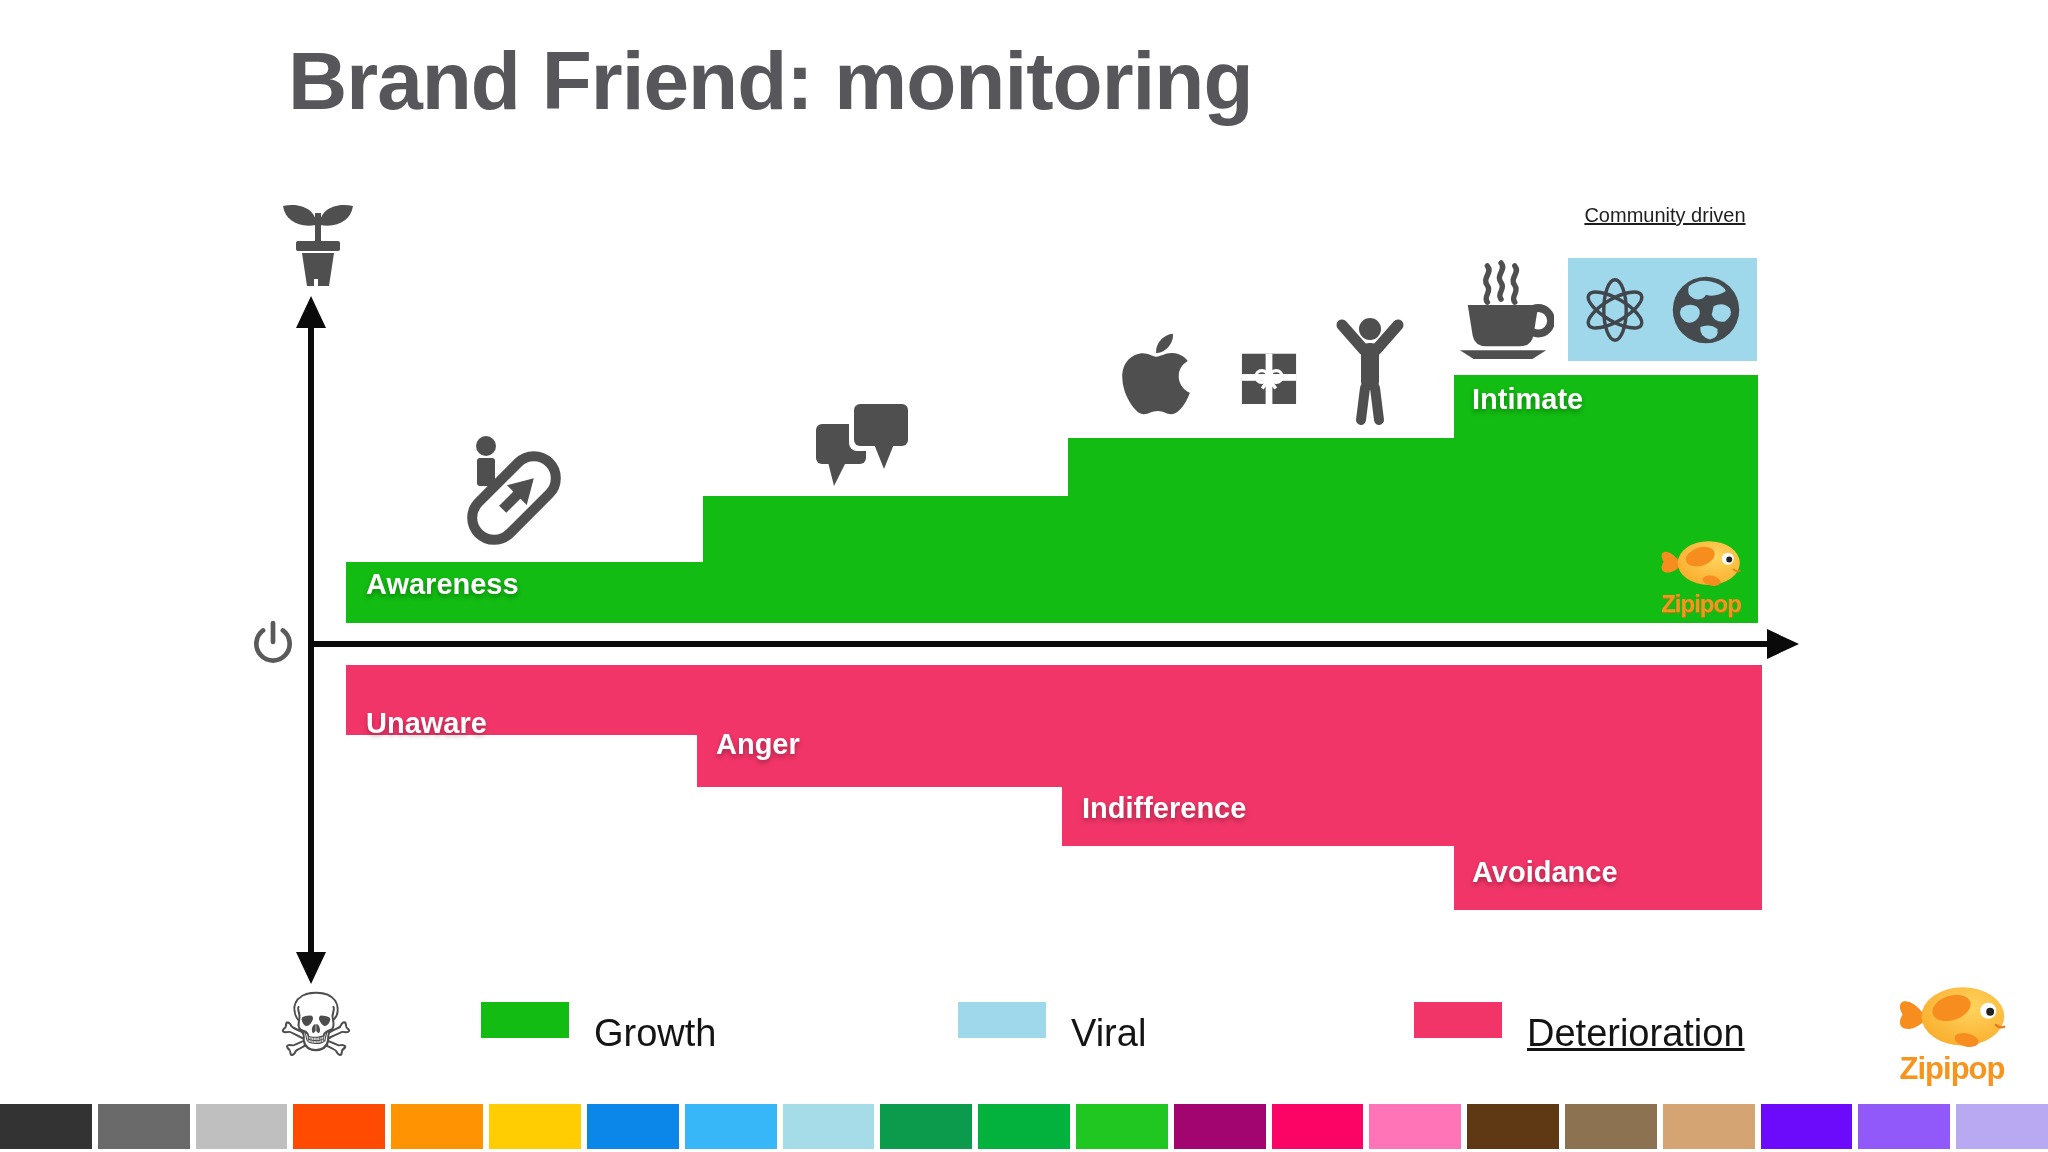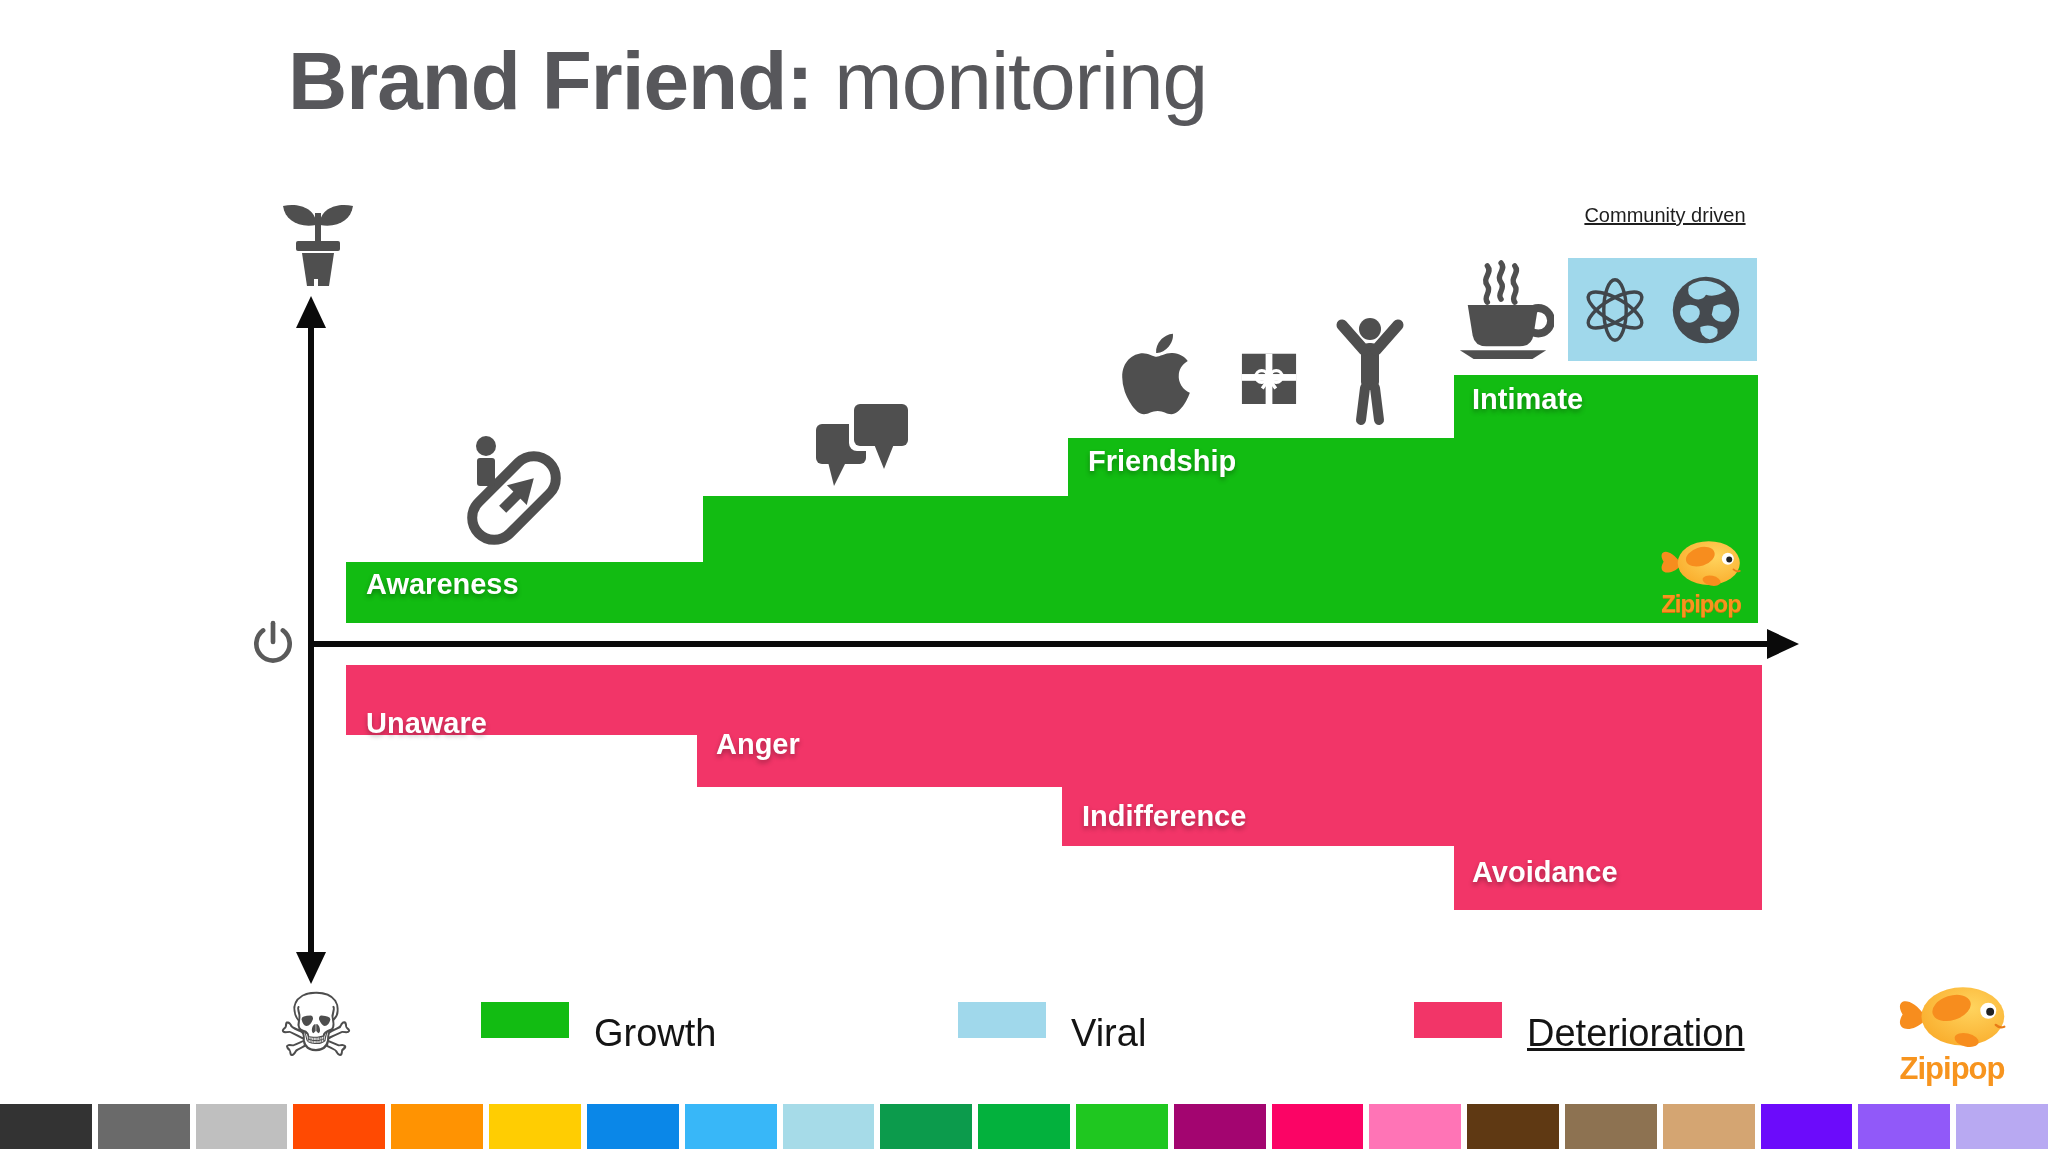--- a/index.html
+++ b/index.html
@@ -3,21 +3,21 @@
 <meta charset="utf-8">
 <style>
   html,body{margin:0;padding:0;background:#fff;}
   .slide{position:relative;width:2048px;height:1152px;background:#ffffff;overflow:hidden;
          font-family:"Liberation Sans", sans-serif;}
   .abs{position:absolute;}
 
   
   .title{position:absolute;left:288px;top:34px;font-size:82px;color:#57575B;letter-spacing:-1px;white-space:nowrap;}
   .title .b{font-weight:700;}
-  .title .r{font-weight:400;}
+  .title .r{font-weight:700;}
 
   
   .v-axis{position:absolute;left:308px;top:318px;width:6px;height:648px;background:#0a0a0a;}
   .h-axis{position:absolute;left:311px;top:641px;width:1462px;height:6px;background:#0a0a0a;}
   .arrow-up{position:absolute;left:296px;top:296px;width:0;height:0;
     border-left:15px solid transparent;border-right:15px solid transparent;border-bottom:32px solid #0a0a0a;}
   .arrow-down{position:absolute;left:296px;top:952px;width:0;height:0;
     border-left:15px solid transparent;border-right:15px solid transparent;border-top:32px solid #0a0a0a;}
   .arrow-right{position:absolute;left:1767px;top:629px;width:0;height:0;
     border-top:15px solid transparent;border-bottom:15px solid transparent;border-left:32px solid #0a0a0a;}
@@ -90,31 +90,30 @@
   </div>
 
   <div class="skull">☠</div>
 
   <div class="step step-green" style="left:346px;top:562px;width:1412px;height:61px;"></div>
   <div class="step step-green" style="left:703px;top:496px;width:1055px;height:127px;"></div>
   <div class="step step-green" style="left:1068px;top:438px;width:690px;height:185px;"></div>
   <div class="step step-green" style="left:1454px;top:375px;width:304px;height:248px;"></div>
 
   <div class="step-label" style="left:366px;top:568px;">Awareness</div>
-  <div class="step-label" style="left:1088px;top:445px;">Friendship</div>
   <div class="step-label" style="left:1472px;top:383px;">Intimate</div>
 
   <div class="step step-pink" style="left:346px;top:665px;width:351px;height:70px;"></div>
   <div class="step step-pink" style="left:697px;top:665px;width:365px;height:122px;"></div>
   <div class="step step-pink" style="left:1062px;top:665px;width:392px;height:181px;"></div>
   <div class="step step-pink" style="left:1454px;top:665px;width:308px;height:245px;"></div>
 
   <div class="step-label" style="left:366px;top:707px;">Unaware</div>
   <div class="step-label" style="left:716px;top:728px;">Anger</div>
-  <div class="step-label" style="left:1082px;top:792px;margin-top:8px;">Indifference</div>
+  <div class="step-label" style="left:1082px;top:792px;">Indifference</div>
   <div class="step-label" style="left:1472px;top:856px;">Avoidance</div>
 
   <div class="abs" style="left:448px;top:428px;">
     <svg width="122" height="125" viewBox="0 0 122 125">
       <g transform="rotate(-45 66 70)">
         <rect x="16" y="48" width="100" height="44" rx="22" fill="none" stroke="#4F4F4F" stroke-width="10"></rect>
         <line x1="50" y1="70" x2="72" y2="70" stroke="#4F4F4F" stroke-width="10"></line>
         <polygon points="70,56 94,70 70,84" fill="#4F4F4F"></polygon>
       </g>
       <circle cx="38" cy="18" r="10" fill="#4F4F4F"></circle>

